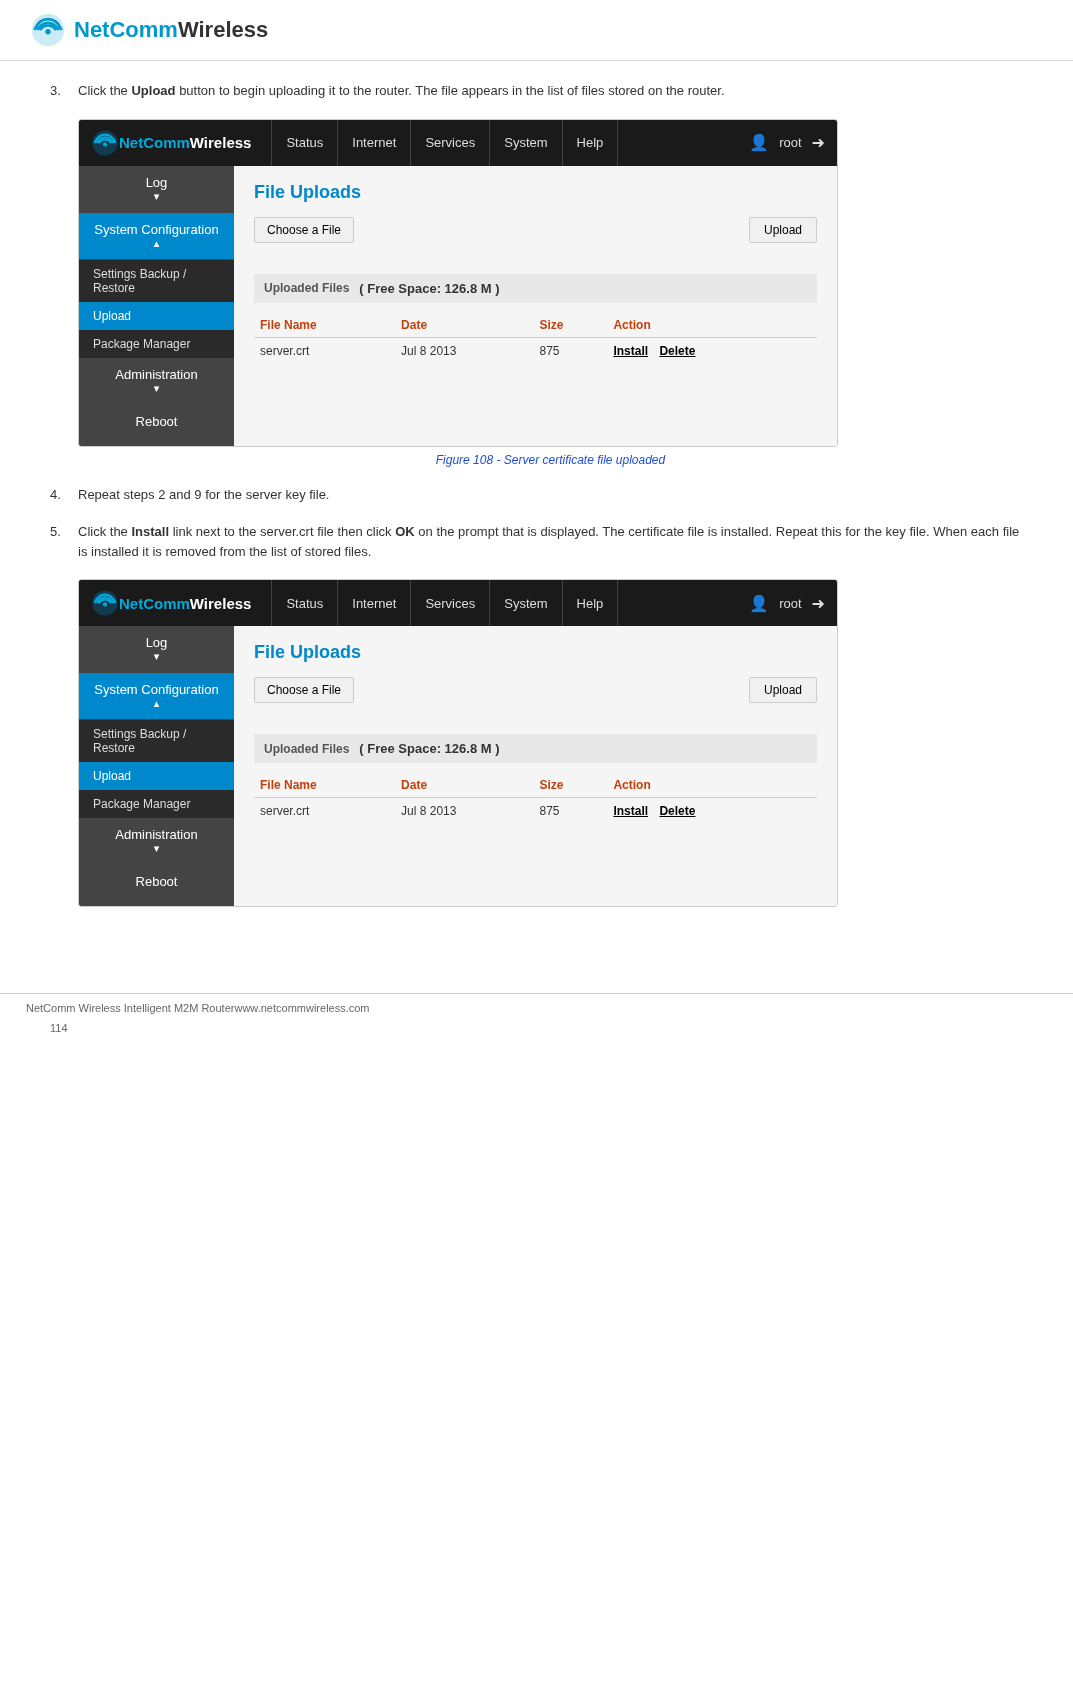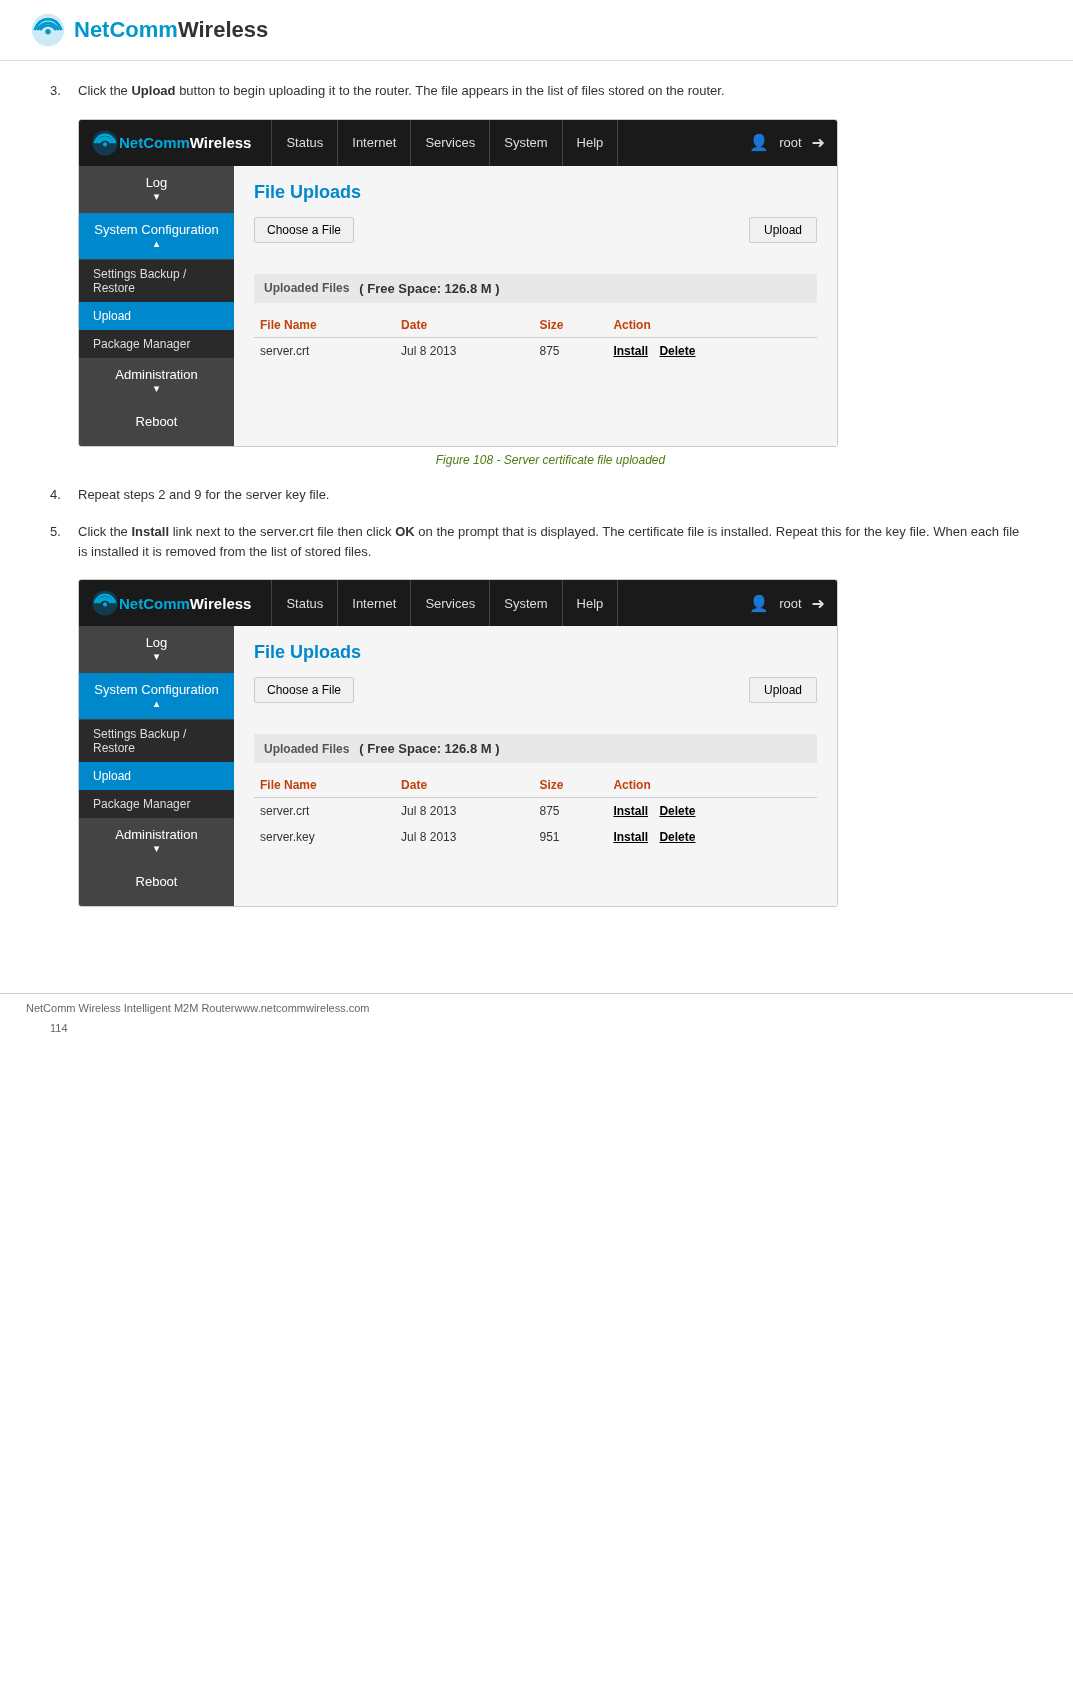--- a/index.html
+++ b/index.html
@@ -238,21 +238,21 @@
       cursor: pointer;
       font-weight: bold;
       margin-right: 8px;
     }
 
     
     .figure-caption {
       text-align: center;
       font-style: italic;
       font-size: 12px;
-      color: #4d7c0f;
+      color: #1d4ed8;
       margin: 6px 0 18px 28px;
     }
 
     
     .doc-footer {
       border-top: 1px solid #ccc;
       padding: 8px 26px;
       display: flex;
       justify-content: flex-start;
       font-size: 11px;
@@ -462,29 +462,20 @@
           <tbody>
             <tr>
               <td>server.crt</td>
               <td>Jul 8 2013</td>
               <td>875</td>
               <td class="col-action">
                 <span class="action-link">Install</span>
                 <span class="action-link">Delete</span>
               </td>
             </tr>
-            <tr>
-              <td>server.key</td>
-              <td>Jul 8 2013</td>
-              <td>951</td>
-              <td class="col-action">
-                <span class="action-link">Install</span>
-                <span class="action-link">Delete</span>
-              </td>
-            </tr>
           </tbody>
         </table>
       </div>
     </div>
   </div>
 
 
 </div>
 
 <div class="doc-footer">

